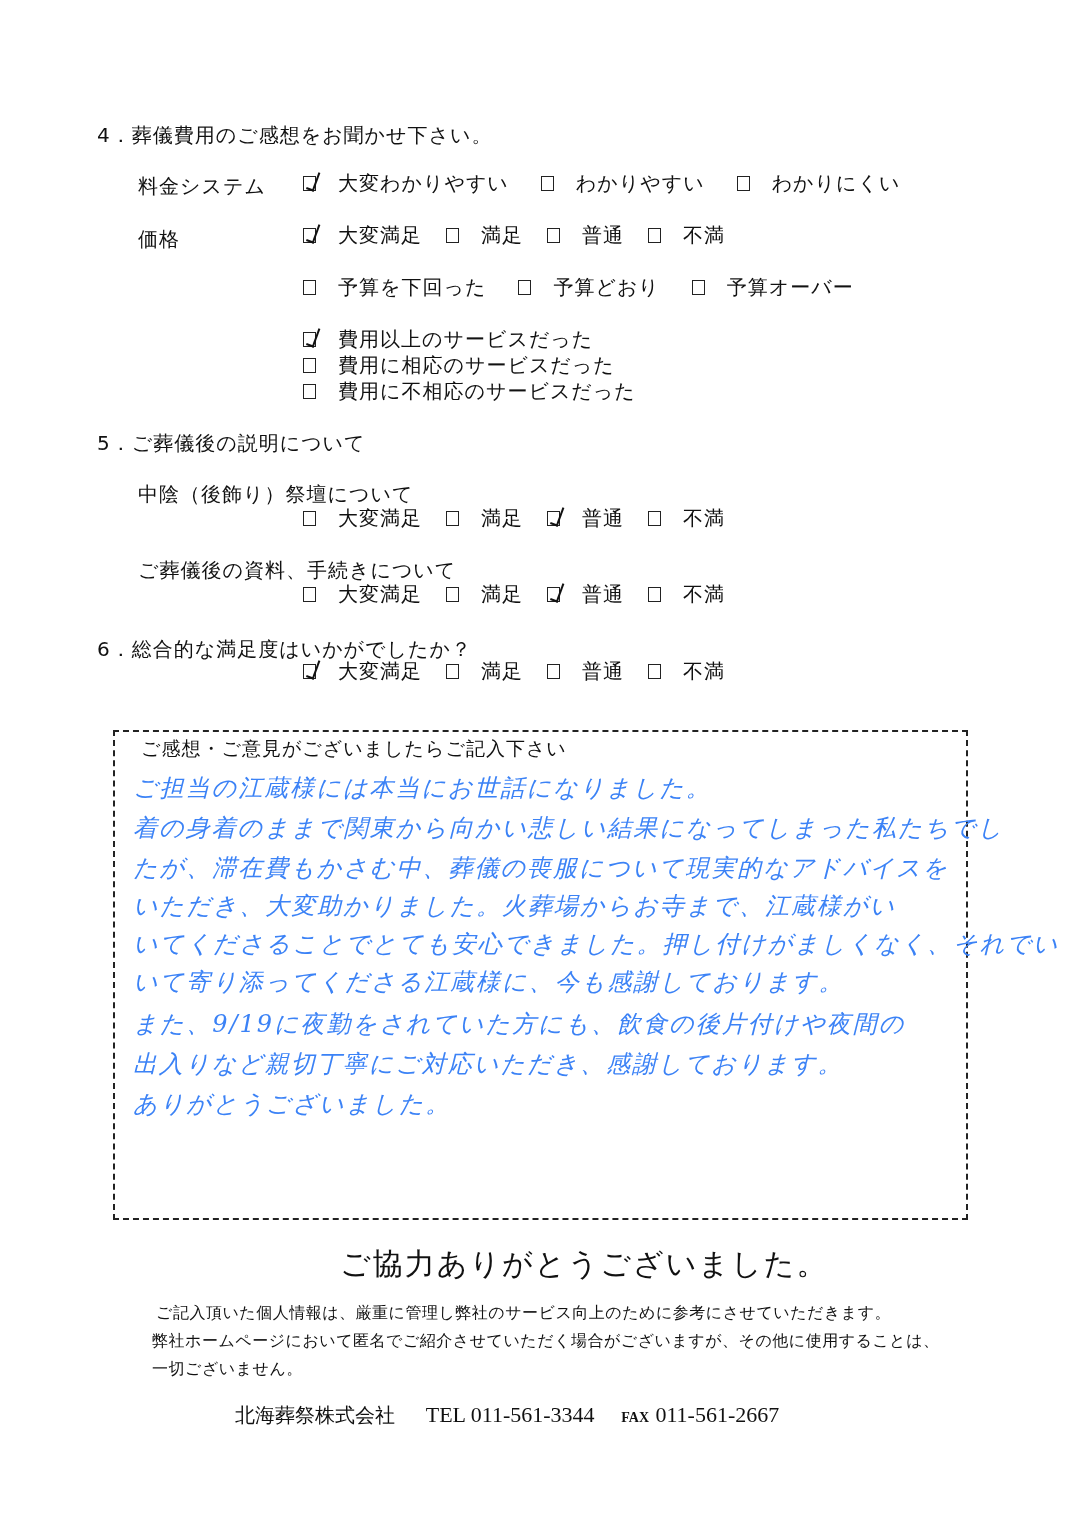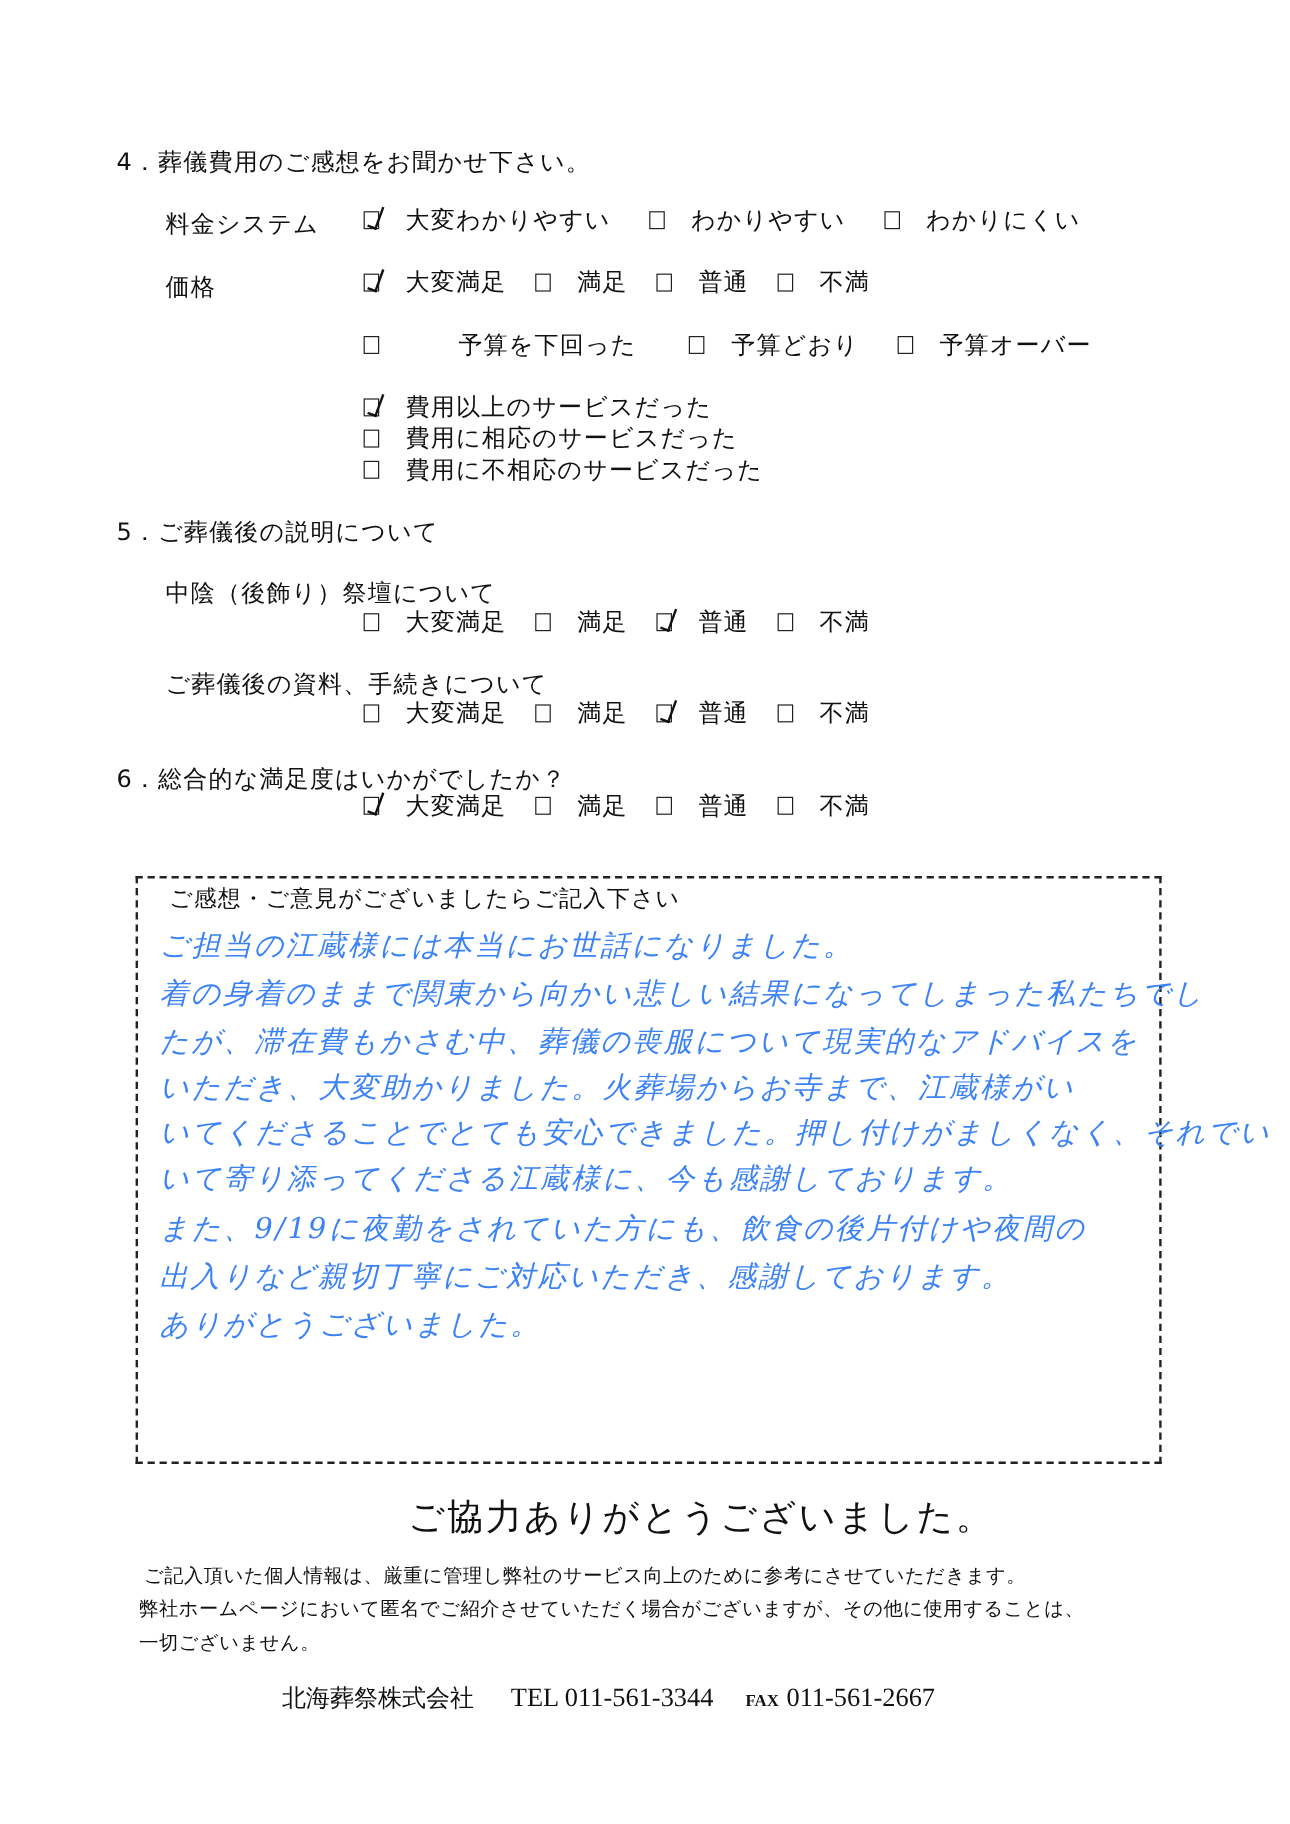--- a/index.html
+++ b/index.html
@@ -25,21 +25,21 @@
   .comment-box {
     position: absolute; left: 113px; top: 730px; width: 855px; height: 490px;
     border: 2.5px dashed #222; box-sizing: border-box;
   }
   .comment-head { font-size: 19px; letter-spacing: 1px; }
   .hand {
     font-family: "DejaVu Serif", serif; font-size: 24px; color: #3b82f6;
     font-style: italic; letter-spacing: 2px; position: absolute; white-space: nowrap;
   }
   .thanks { font-size: 30px; letter-spacing: 2px; }
-  .notice { font-size: 16px; letter-spacing: 0.5px; }
+  .notice { font-size: 16px; letter-spacing: 0.5px; margin-left: 36px; }
   .footer { font-size: 20px; }
   .footer .tel, .footer .fax-num { font-family: "Liberation Serif", serif; font-size: 22px; }
   .footer .fax-label { font-family: "Liberation Serif", serif; font-size: 14px; font-weight: bold; }
 </style>
 </head>
 <body>
 
 <div class="abs q-title" style="left:97px; top:122px;">4．葬儀費用のご感想をお聞かせ下さい。</div>
 
 <div class="abs label" style="left:138px; top:173px;">料金システム</div>
@@ -72,21 +72,21 @@
       <span class="box"></span>
       <span>普通</span>
     </span>
   <span class="opt">
       <span class="box"></span>
       <span>不満</span>
     </span>
 </div>
 
 <div class="row" style="left:303px; top:274px;">
-  <span class="opt" style="margin-right:44px;gap:44px;">
+  <span class="opt" style="margin-right:32px;">
       <span class="box"></span>
       <span>予算を下回った</span>
     </span>
   <span class="opt" style="margin-right:32px;">
       <span class="box"></span>
       <span>予算どおり</span>
     </span>
   <span class="opt">
       <span class="box"></span>
       <span>予算オーバー</span>

